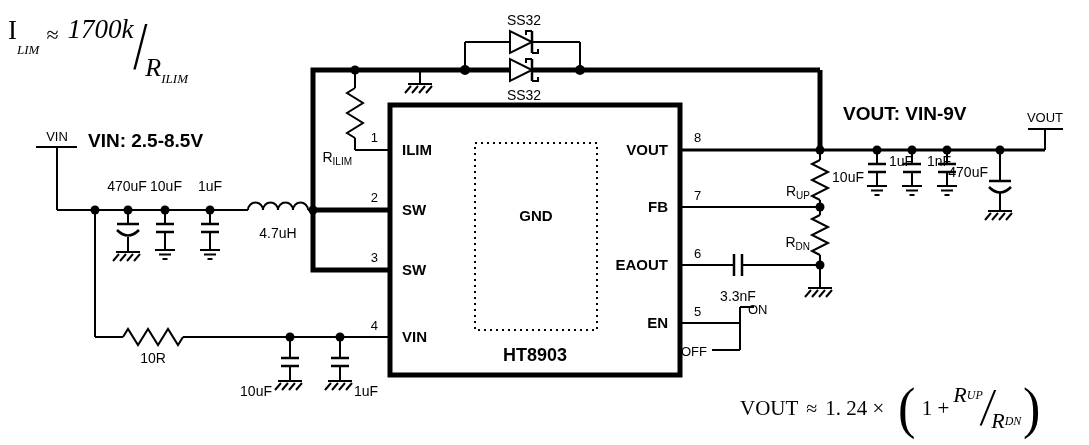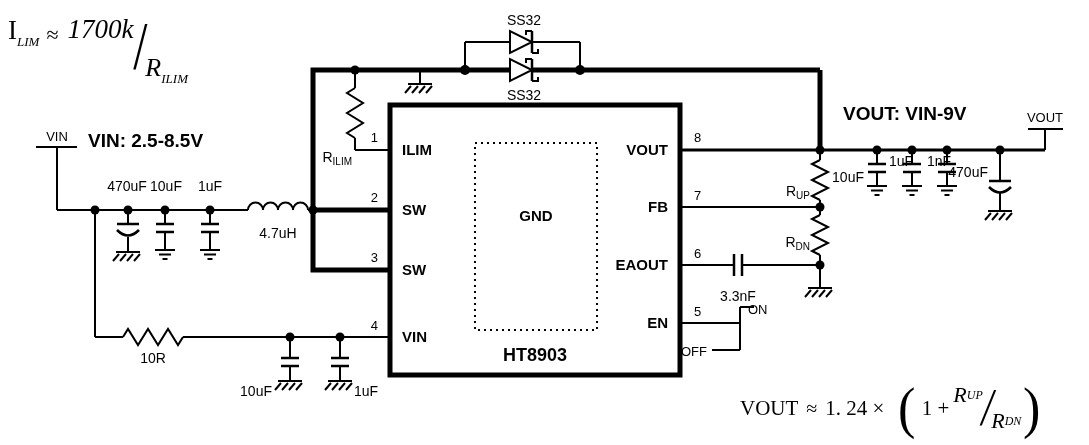--- a/index.html
+++ b/index.html
@@ -4,21 +4,21 @@
 <style>
   html,body{margin:0;padding:0;background:#fff;}
   .stage{position:relative;width:1089px;height:445px;background:#ffffff;overflow:hidden;
          font-family:"Liberation Sans",sans-serif;}
   svg text{font-family:"Liberation Sans",sans-serif;fill:#000;}
   svg text.b{font-weight:bold;}
   
   .formula{position:absolute;color:#000;font-family:"Liberation Serif",serif;display:flex;align-items:flex-start;white-space:pre;}
   #f-ilim{left:8px;top:16px;}
   #f-ilim .f-sym{font-size:27px;line-height:1.1;}
-  #f-ilim .f-symsub{font-size:13px;font-style:italic;margin-top:18px;text-align:right;}
+  #f-ilim .f-symsub{font-size:13px;font-style:italic;margin-top:26px;text-align:right;}
   #f-ilim .f-approx{font-size:22px;margin:6px 9px 0 7px;}
   #f-ilim .f-num{font-size:27px;font-style:italic;margin-top:-2px;}
   #f-ilim .f-slash{font-size:68px;line-height:58px;font-weight:100;margin:0 -5px 0 -2px;transform:scaleX(.75);}
   #f-ilim .f-den{font-size:26px;font-style:italic;margin-top:37px;display:flex;}
   #f-ilim .f-densub{font-size:13px;font-style:italic;margin-top:18px;}
   #f-vout{left:740px;top:374px;align-items:center;height:68px;}
   #f-vout .f2-lhs{font-size:21px;}
   #f-vout .f2-approx{font-size:20px;margin:0 8px;}
   #f-vout .f2-coeff{font-size:21px;margin-right:12px;}
   #f-vout .f2-paren{font-size:58px;font-weight:100;line-height:1;margin:0 1px;transform:scaleX(.9);}

